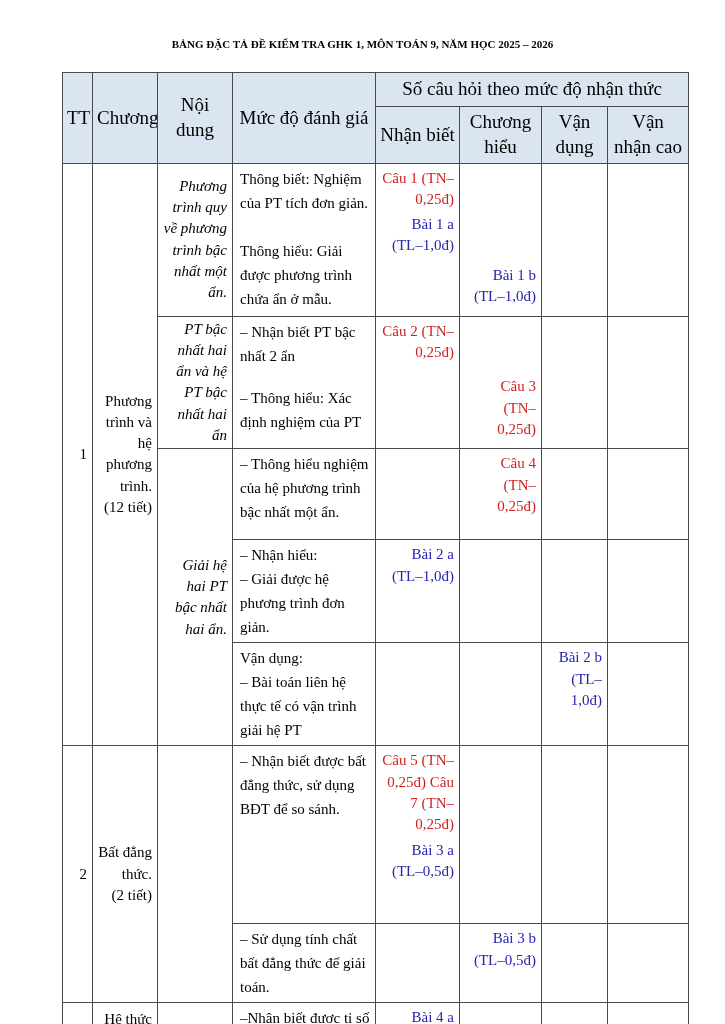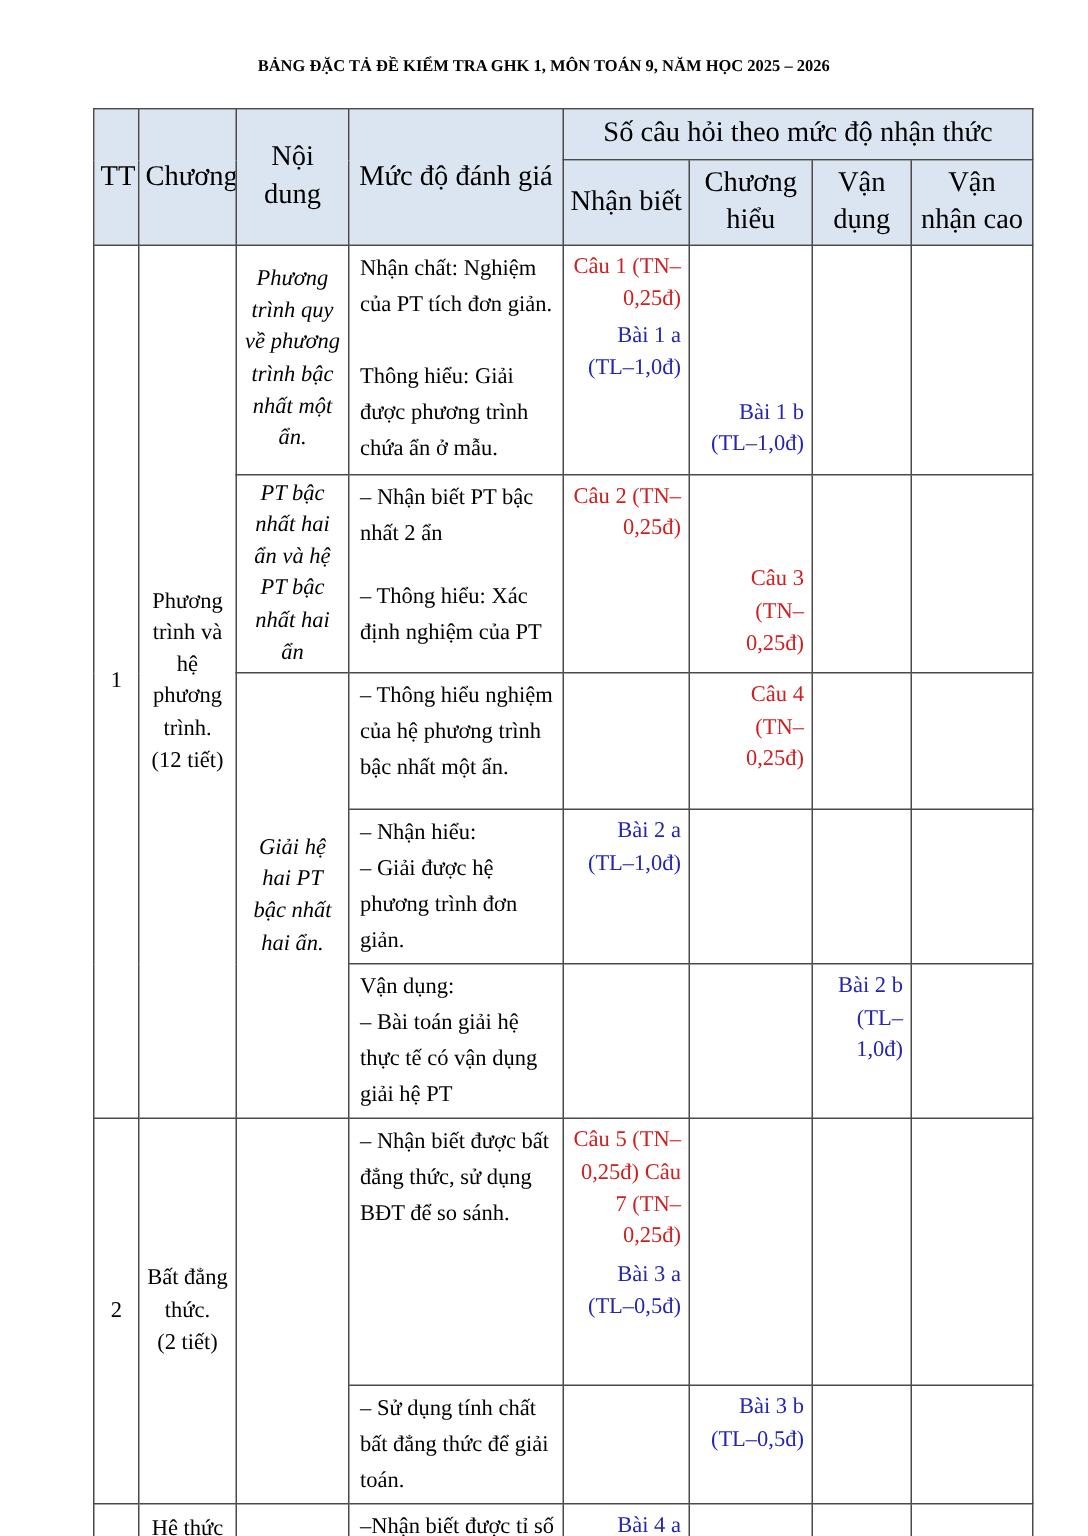--- a/index.html
+++ b/index.html
@@ -15,21 +15,21 @@
     border-collapse:collapse;table-layout:fixed;
     margin:21px 0 0 62px;width:626px;
   }
   th,td{border:1px solid var(--border,#4a4a4a);overflow:hidden;}
   th{
     background:var(--header-fill,#dbe5f1);font-weight:normal;font-size:19px;
     text-align:center;vertical-align:middle;padding:3px 4px;line-height:1.3;
   }
   td{font-size:15px;}
   td.tt,td.chuong,td.noidung{
-    text-align:center;vertical-align:middle;padding:2px 5px;line-height:1.42;
+    text-align:right;vertical-align:middle;padding:2px 5px;line-height:1.42;
   }
   td.noidung{font-style:italic;}
   .chuong .line2{}
   td.mucdo{
     vertical-align:top;text-align:left;line-height:1.6;
     padding:3px 4px 3px 7px;
   }
   td.mucdo p{margin:0;}
   td.mucdo p.gap{margin-top:24px;}
   td.mucdo p.gap2{margin-top:18px;}
@@ -79,21 +79,21 @@
     <tbody>
 
       <tr style="height:153px">
         <td class="tt" rowspan="5">1</td>
         <td class="chuong" rowspan="5">
           <div>Phương trình và hệ phương trình.</div>
           <div class="line2">(12 tiết)</div>
         </td>
         <td class="noidung">Phương trình quy về phương trình bậc nhất một ẩn.</td>
         <td class="mucdo">
-          <p>Nhận chất: Nghiệm của PT tích đơn giản.</p>
+          <p>Thông biết: Nghiệm của PT tích đơn giản.</p>
           <p class="gap">Thông hiểu: Giải được phương trình chứa ẩn ở mẫu.</p>
         </td>
         <td class="ans">
           <div class="tn">Câu 1 (TN–0,25đ)</div>
           <div class="tl mt">Bài 1 a (TL–1,0đ)</div>
         </td>
         <td class="ans v-bottom">
           <div class="tl">Bài 1 b (TL–1,0đ)</div>
         </td>
         <td class="ans"></td>
@@ -138,21 +138,21 @@
           <div class="tl">Bài 2 a (TL–1,0đ)</div>
         </td>
         <td class="ans"></td>
         <td class="ans"></td>
         <td class="ans"></td>
       </tr>
 
       <tr style="height:77px">
         <td class="mucdo">
           <p>Vận dụng:</p>
-          <p>– Bài toán giải hệ thực tế có vận dụng giải hệ PT</p>
+          <p>– Bài toán liên hệ thực tế có vận trình giải hệ PT</p>
         </td>
         <td class="ans"></td>
         <td class="ans"></td>
         <td class="ans">
           <div class="tl">Bài 2 b (TL–1,0đ)</div>
         </td>
         <td class="ans"></td>
       </tr>
 
       <tr style="height:178px">

